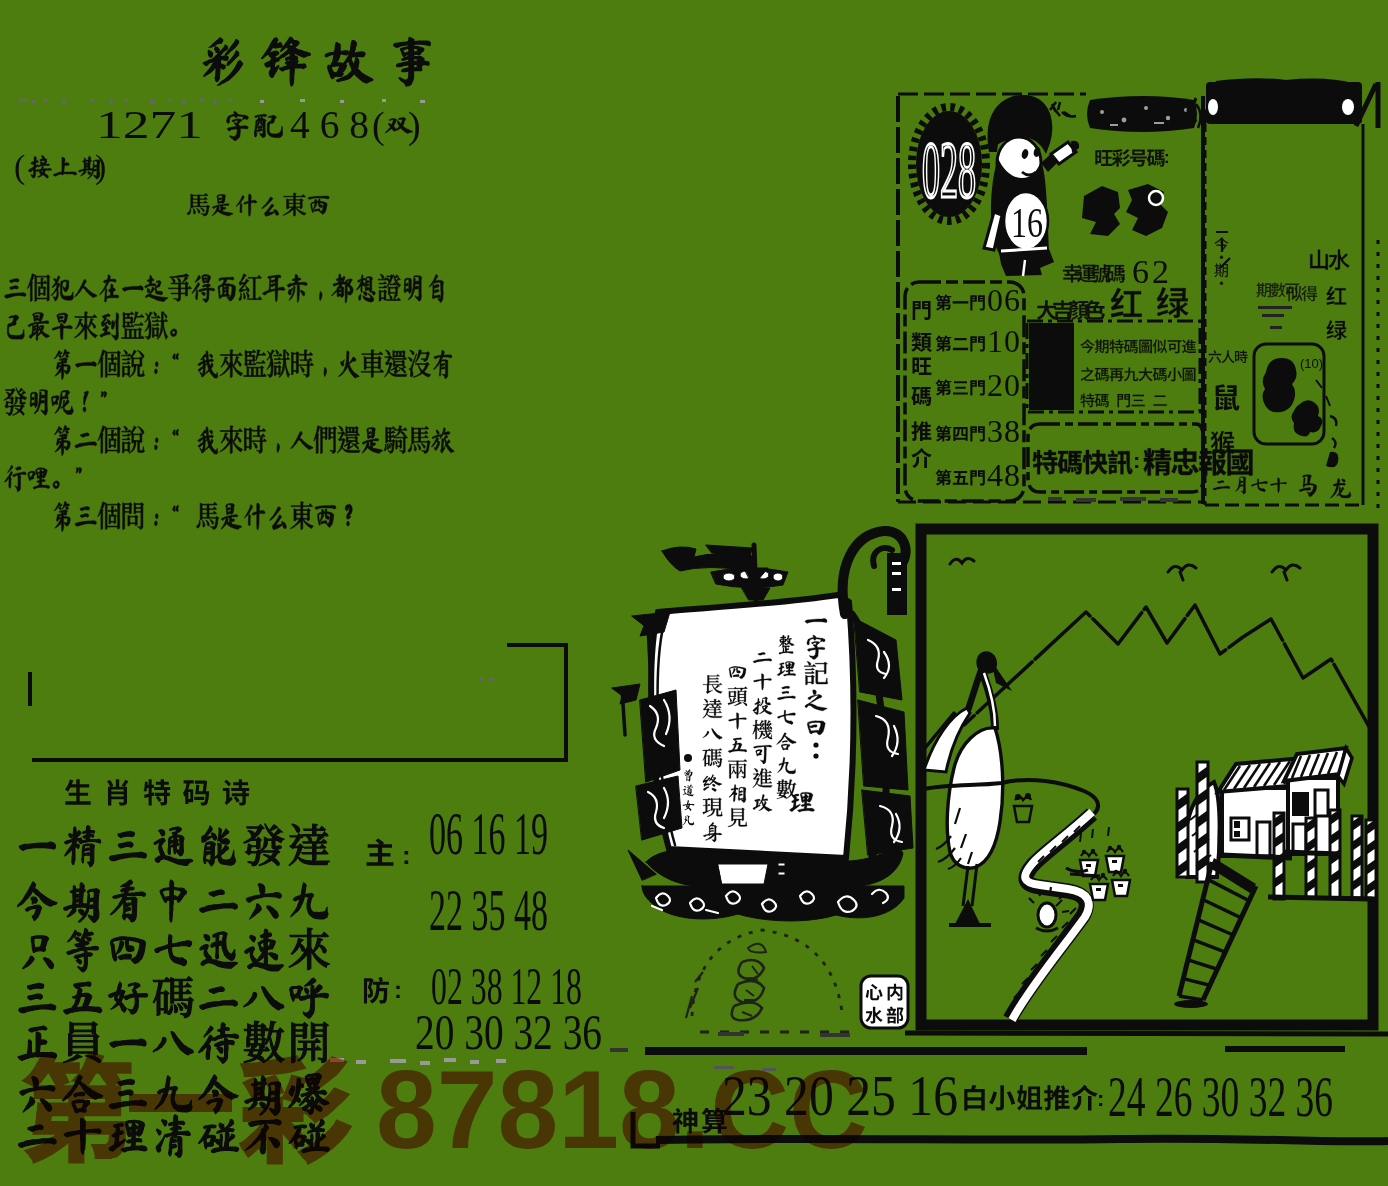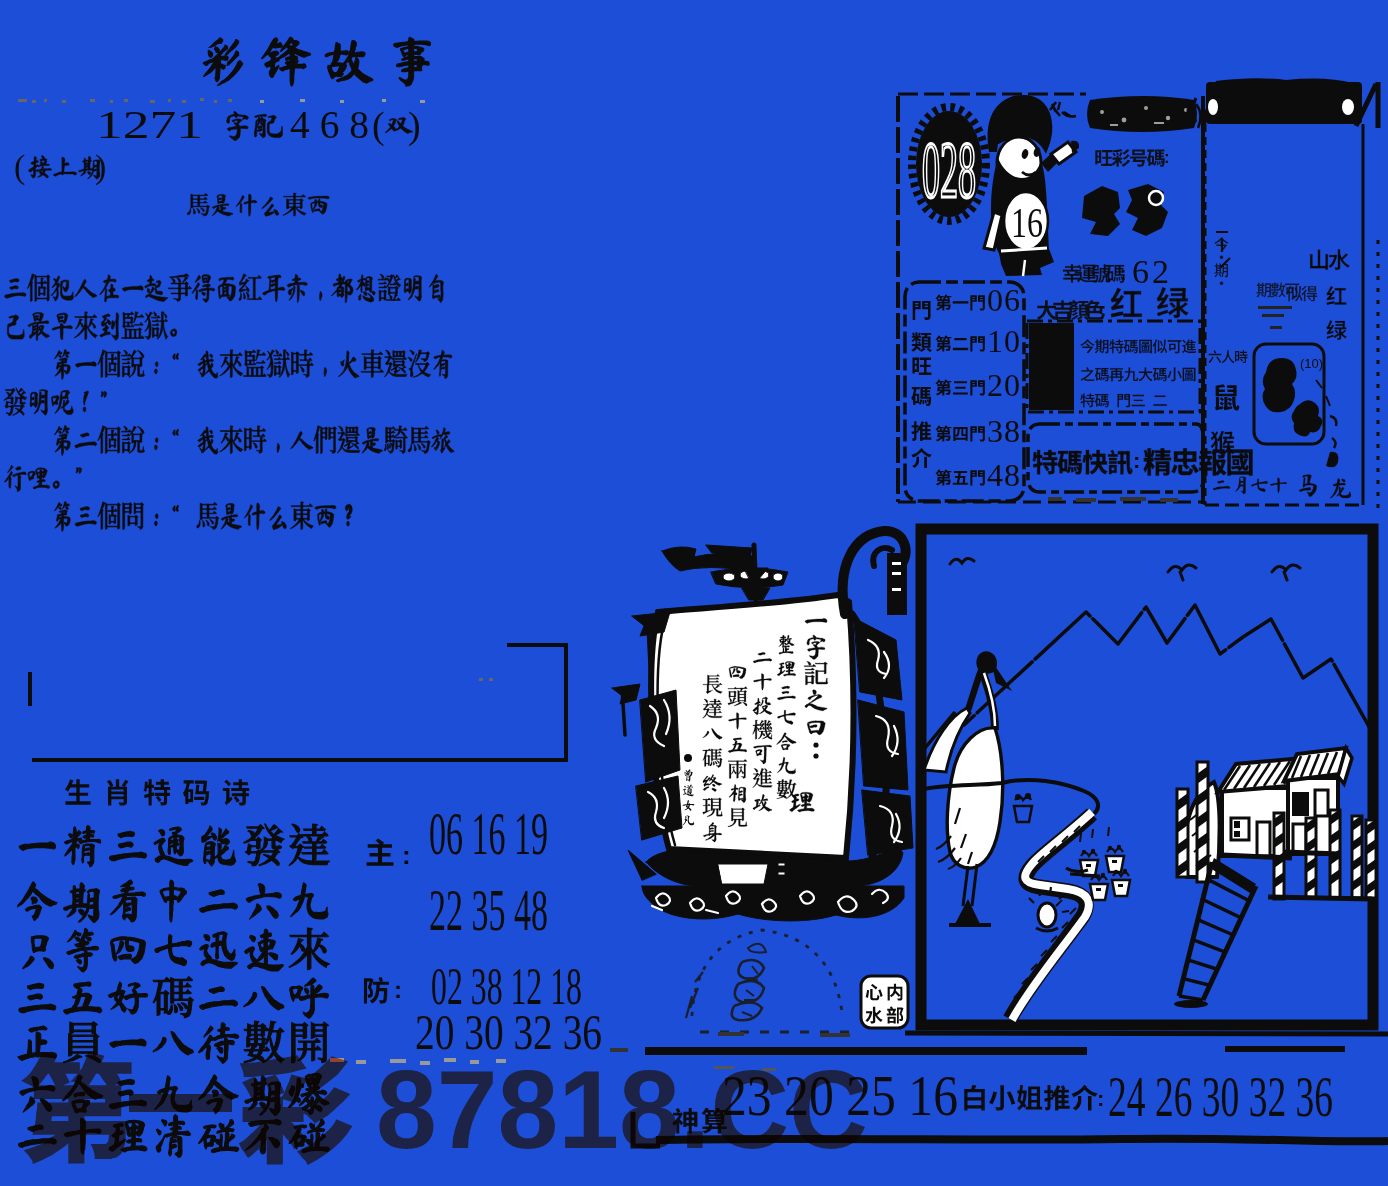--- a/index.html
+++ b/index.html
@@ -1,16 +1,16 @@
 <!DOCTYPE html>
 <html><head>
 <meta charset="utf-8">
 <style>
 html,body{margin:0;padding:0;background:#fff}
-#p{position:relative;width:1388px;height:1186px;overflow:hidden;background:#1d4ed8;font-family:"Liberation Sans",sans-serif}
+#p{position:relative;width:1388px;height:1186px;overflow:hidden;background:#4d7c0f;font-family:"Liberation Sans",sans-serif}
 </style>
 </head>
 <body>
 <div id="p">
 <svg width="1388" height="1186" viewBox="0 0 1388 1186">
 <defs>
         <path id="ga" d="M82 37Q82 37 83 37Q84 36 86 34Q88 31 88 31Q88 30 86 28Q85 26 84 25Q83 23 80 19Q71 8 62 1Q61 0 57 -2Q53 -5 52 -5Q52 -5 49 -6Q43 -11 41 -10Q40 -10 40 -10Q40 -10 44 -6Q48 -2 52 0Q55 2 62 9Q69 16 71 20L74 25Q76 28 78 33Q80 36 80 36Q81 37 82 37ZM78 54Q80 54 80 53Q80 53 80 51Q80 50 80 49Q80 48 80 47Q78 46 74 42L67 35Q64 32 62 30Q60 29 59 28Q59 28 58 28Q58 28 58 30Q58 32 59 32Q59 33 59 34Q59 34 64 38Q67 42 71 47Q74 52 75 55Q75 56 76 56Q76 56 78 54ZM23 57Q23 57 26 55Q28 54 29 53Q30 51 30 50Q30 48 29 46Q29 45 28 44Q27 44 26 44Q25 44 24 45Q23 46 22 50Q21 54 22 56Q22 57 23 57ZM36 64Q40 63 42 60Q44 58 42 55Q42 53 41 53Q40 53 39 53Q38 53 37 53Q37 54 36 56Q35 58 34 59Q34 59 34 60Q34 62 35 62Q35 63 35 64Q36 64 36 64ZM57 66Q58 65 58 64Q59 64 59 62Q59 61 58 59Q57 58 56 58Q56 58 50 54Q49 52 47 50L44 48L45 47Q46 45 46 45Q46 45 47 45Q49 46 54 46Q58 46 59 45Q59 45 60 43Q60 41 59 40Q59 39 58 38Q56 38 54 38Q53 39 50 39Q47 39 46 39Q45 38 45 34Q45 32 45 31Q45 31 46 31Q48 30 51 29Q53 28 54 28Q54 27 54 25Q54 23 53 22Q52 21 51 21Q49 21 48 22Q47 23 46 24Q44 25 44 25Q44 25 44 18Q43 5 43 3Q42 0 40 -2Q40 -3 39 -3Q39 -3 38 -3Q37 -3 36 -1Q36 0 36 0Q36 1 35 3Q34 5 35 5Q36 6 36 9Q37 25 37 25Q36 26 36 25Q33 22 31 19Q29 17 28 17Q28 17 28 16Q26 15 24 13Q21 12 20 11Q19 10 17 9Q16 8 14 7Q13 7 13 7Q13 7 14 9L17 13Q20 16 22 19Q26 23 28 27Q29 29 32 33Q33 35 33 36Q33 36 31 35Q29 34 27 34Q25 33 23 32Q22 31 22 31Q21 31 20 29Q18 27 17 28Q16 28 13 31Q12 32 12 33Q13 34 19 36L25 39Q27 40 29 40Q31 41 35 45L44 54Q52 62 54 66Q54 67 54 67Q55 67 57 66ZM78 76Q79 75 80 75Q80 74 80 73Q80 70 77 67Q73 62 68 58Q64 55 63 54Q62 53 59 50Q56 48 55 47Q54 47 54 48Q54 49 55 50Q58 54 63 60Q65 63 66 65Q68 66 68 67Q68 67 70 70Q72 72 72 72Q72 73 73 74Q74 75 74 76Q74 76 74 77Q75 79 78 76ZM48 79Q51 76 48 73Q47 72 47 71Q46 71 45 71Q43 71 41 70Q39 70 35 67Q32 65 31 65Q31 65 29 64Q28 63 26 63L24 63L28 66Q31 70 35 73Q40 77 40 77Q40 77 42 79Q44 81 44 81Q44 81 45 81Q46 80 46 80Q46 80 46 80Q47 80 48 79Z"></path>
         <path id="gb" d="M61 81Q62 80 63 79Q63 79 64 78Q64 77 63 76Q62 75 64 76Q64 76 65 76Q66 76 68 76Q71 76 72 75Q75 74 75 72Q76 71 74 69Q73 68 72 67Q70 65 70 65Q69 65 68 63Q67 61 67 61Q67 61 68 61Q70 60 72 59Q74 58 78 57Q82 56 84 55Q86 54 87 54Q91 53 93 52Q95 52 95 52Q96 52 96 51Q97 50 97 49Q97 47 93 47Q90 46 88 45Q85 43 84 44Q84 44 78 46Q75 47 70 50Q65 53 63 54Q61 55 61 55Q60 55 59 54Q58 53 58 53Q58 52 60 53Q62 53 64 52Q66 50 66 48V46H68Q70 46 71 45Q73 43 72 42Q72 41 72 40Q72 40 71 40Q70 40 68 40Q66 40 66 40Q65 40 66 39Q66 38 66 38Q68 38 70 38Q72 38 72 38Q73 37 73 36Q73 35 73 35Q72 34 72 33Q71 32 70 32Q70 32 69 32Q66 33 66 30V29L74 30Q82 30 82 30Q83 31 84 31Q86 30 87 30Q88 29 88 28Q89 26 88 25Q88 24 88 24Q87 24 87 24Q86 24 85 23Q84 22 84 22Q83 22 81 23Q78 23 67 23Q66 22 66 22Q66 22 66 20Q66 17 65 9Q65 -1 64 -6Q63 -10 62 -11Q62 -12 60 -11Q60 -11 59 -9Q59 -7 59 -7Q58 -6 58 0Q58 5 58 14L58 22H57Q56 22 56 22Q56 22 53 21Q49 21 45 18Q43 17 42 18Q41 18 40 19Q39 20 39 20Q39 20 38 21Q38 22 38 23Q38 23 39 23Q40 23 40 23Q41 24 48 26Q55 28 57 28Q58 28 58 29Q58 29 58 30Q58 31 58 31Q58 31 55 30L53 29L52 30Q50 31 49 32Q49 32 49 33Q50 34 51 35Q52 35 55 36L58 37L58 38Q58 40 58 40Q58 40 57 40Q56 40 56 40Q55 40 54 39Q53 38 52 38Q52 38 50 38Q49 39 49 40Q49 40 50 42Q50 43 51 43Q52 43 55 44L58 45V48Q58 52 57 52Q57 52 57 52Q56 51 52 49L47 45Q45 44 44 44Q43 43 40 42Q37 40 36 40Q36 40 35 40Q35 40 35 40Q35 40 36 39Q38 39 36 37Q36 37 34 36Q34 36 31 35Q30 34 29 34Q29 34 29 33Q28 32 28 30Q28 27 28 25Q28 23 28 23Q28 23 31 24Q35 28 36 28Q37 26 35 24Q34 22 34 22Q34 22 34 22Q33 21 33 21Q33 20 32 18Q31 16 30 15Q29 14 29 13Q28 12 28 11Q26 9 26 7Q25 6 24 5Q23 5 22 5Q21 5 20 7Q19 8 19 9Q19 10 18 11Q18 12 18 14Q18 16 18 16Q19 17 19 18Q19 18 20 19Q21 19 21 20Q21 21 21 24Q21 28 20 28Q20 28 19 27Q18 26 18 26Q18 26 16 26Q15 24 13 25Q12 25 11 27Q8 30 10 30Q11 30 10 31Q9 32 10 32Q11 32 11 32Q11 32 12 33Q13 33 15 34Q17 36 18 36Q18 36 20 37Q21 37 21 38Q22 38 22 40Q22 42 22 43Q22 44 21 44Q20 44 19 45Q18 46 18 47Q18 47 17 48Q16 49 16 49Q16 52 10 46Q9 45 8 44Q5 41 4 41Q3 41 3 42Q3 42 4 43Q6 46 9 50Q12 53 14 57Q14 58 15 59Q16 60 18 64Q20 68 21 70Q23 73 24 75Q26 78 27 79Q28 80 28 80Q29 81 30 81Q32 81 33 80Q34 79 34 78Q34 78 34 76Q34 74 33 74Q32 73 32 73Q32 73 31 71Q29 69 30 69Q30 69 30 69L35 70L39 72L41 70Q42 69 42 68Q42 67 42 67Q44 66 42 64Q42 64 41 63Q40 63 38 63Q33 63 32 62Q31 61 28 62Q28 62 27 63L26 63L23 61Q21 58 20 56Q19 55 19 55Q19 55 18 54Q17 52 17 52Q18 52 19 52Q20 52 20 52Q21 53 24 54Q27 55 28 55Q29 55 30 55Q31 56 33 55Q35 54 36 53Q36 52 36 52Q36 51 36 51Q36 50 34 49Q33 48 31 47L29 47L29 45Q29 43 29 43Q30 42 31 42Q33 42 33 42Q33 42 34 42Q35 42 35 42Q35 43 36 43Q37 43 39 46Q41 48 46 51Q55 59 55 60Q55 60 53 62L51 64L48 61L44 58Q43 57 42 56Q41 55 40 55Q39 55 41 58Q41 58 41 59Q43 61 43 61Q43 62 44 62Q44 62 44 63Q44 63 45 64Q46 65 50 71Q55 78 56 80Q57 82 58 82Q58 82 60 82Q61 82 61 81ZM62 75Q62 75 60 73Q58 71 58 70Q58 70 56 69Q55 68 55 67Q55 67 58 66Q60 64 60 65Q61 65 63 67Q65 70 64 70Q64 70 63 70Q63 70 62 71Q60 72 62 74Q62 75 62 75Z"></path>
         <path id="gc" d="M59 76Q62 75 63 73Q64 72 64 71Q64 70 64 69Q64 67 64 67Q63 67 63 66Q64 65 63 64Q62 63 62 60Q62 58 61 57Q61 56 60 54Q60 53 60 52Q61 52 62 52L66 53Q68 53 73 54Q78 54 79 53Q80 53 80 52Q81 51 81 50Q81 49 80 48Q80 48 79 46Q78 45 77 45Q76 45 72 45Q68 46 65 46Q61 45 59 45Q57 45 56 45Q56 44 54 41Q54 40 54 39Q55 38 55 37Q55 36 56 36Q56 35 56 35Q56 35 58 32Q60 30 60 30Q60 30 61 31Q61 33 61 34Q62 38 63 41Q64 44 64 44Q64 44 66 42Q68 41 68 39Q69 37 69 35Q69 32 68 29Q68 25 67 24Q65 22 68 20Q74 13 83 8Q86 7 87 6Q88 5 89 5Q89 5 90 5Q91 4 92 3Q94 3 95 2Q96 1 96 0Q96 -1 92 -2Q91 -3 87 -4Q85 -5 84 -6Q83 -6 82 -5Q79 -5 72 1Q65 7 62 10Q61 12 61 12Q60 12 57 9Q55 7 52 4Q48 2 46 1Q43 0 38 -1Q33 -2 30 -3Q28 -3 28 -3Q27 -3 27 -2Q26 -1 26 -1Q26 0 29 1Q39 5 43 7Q48 9 50 12Q53 14 55 17L56 19L55 22Q54 24 54 25Q54 25 52 29Q50 34 50 35Q50 37 50 36Q49 36 45 33L43 31L44 30Q45 29 45 28Q46 28 45 27Q45 26 44 25Q44 24 44 24Q44 23 43 22Q42 22 42 20Q40 17 38 16Q37 16 37 16Q37 16 37 15Q36 15 37 15Q37 15 37 15Q37 14 38 13Q39 12 39 12Q39 11 37 9L35 7H29Q25 8 24 7Q23 7 23 7Q22 6 21 5Q20 4 20 4Q19 1 16 4Q15 6 14 9Q13 12 12 14Q11 16 10 19Q10 21 9 24Q9 26 10 27Q10 28 10 28Q11 28 11 28Q12 27 14 28Q16 30 16 31Q17 33 18 34Q20 37 20 42Q21 45 21 47Q21 49 21 49Q20 49 18 49Q14 48 8 45Q7 45 7 45Q6 45 5 45Q4 46 4 47Q4 49 8 51Q13 52 20 53Q22 53 22 54Q22 55 23 58Q24 68 25 70L25 72Q26 73 30 70Q33 69 33 68Q33 66 33 60V55H34Q35 55 37 55Q38 56 43 56Q46 56 47 56Q48 56 48 55Q49 54 49 53Q49 52 48 51Q47 49 46 49Q45 48 44 48Q42 49 41 49Q40 49 37 50Q35 50 34 50Q34 50 33 49Q32 48 32 46Q32 44 30 40Q29 37 28 37Q28 37 26 35Q25 33 25 33Q25 33 26 33Q26 33 27 33Q28 33 29 33Q34 33 38 32Q39 31 39 31Q40 32 41 34Q44 37 45 40Q47 42 48 44Q50 47 50 51Q51 52 51 54Q52 56 53 59L54 66Q54 70 55 72Q55 74 56 75Q57 76 57 76Q58 76 59 76ZM27 27Q20 27 18 26Q16 25 16 24Q16 24 17 21Q18 17 19 17Q20 16 20 15Q20 15 20 14Q20 14 21 14Q21 14 23 14L26 15Q27 15 28 16Q28 17 30 20Q30 21 30 21Q30 22 31 23Q32 24 32 25Q33 27 32 27Q32 27 27 27Z"></path>
         <path id="gd" d="M46 82Q47 82 49 80Q52 79 53 78Q54 77 54 77Q54 76 53 76Q53 75 53 74Q53 74 65 75Q77 75 79 75Q82 75 83 74Q85 72 85 72Q86 71 85 69Q85 67 85 67Q85 67 84 66Q82 66 81 67Q80 67 77 68Q75 69 68 69Q64 69 59 69Q54 69 54 68Q54 68 53 67L53 65L57 65Q63 64 66 63Q68 63 69 62Q70 62 72 61Q73 60 73 59Q73 58 72 57Q71 55 71 55Q70 55 68 53Q66 51 66 50Q66 50 65 49Q65 48 64 48Q63 48 61 49Q59 50 57 49Q54 49 54 49Q53 48 53 47Q53 45 54 45Q54 45 57 45Q60 45 61 45Q61 44 62 45Q63 45 67 45Q68 45 69 44Q70 43 70 43Q71 43 72 42Q73 42 73 41Q73 41 73 39L73 36L77 36Q81 35 82 35Q83 34 83 31Q83 29 82 29Q82 29 82 29Q80 28 78 29Q76 30 73 30Q72 30 71 30Q71 29 70 28Q70 27 68 26Q67 26 67 25Q67 24 68 24Q68 23 69 20Q69 19 69 19Q69 18 68 18Q67 17 67 18Q66 18 60 18Q54 18 54 18Q53 17 53 12Q53 6 53 4Q52 3 52 0Q50 -5 49 -6Q49 -7 49 -7Q49 -8 47 -9Q46 -10 45 -11Q44 -11 41 -11L39 -12L38 -10Q37 -8 36 -7Q36 -6 33 -4Q31 -3 28 0Q25 4 25 4Q25 5 27 4Q28 4 28 4Q33 1 35 0Q38 0 40 0Q44 2 44 12L44 17L42 17Q40 17 37 16Q34 16 34 16Q33 16 32 16Q30 17 30 17Q30 18 30 18Q30 21 42 23L44 23L44 26L44 29H42Q40 29 35 28Q30 26 28 26Q24 25 21 26Q20 27 20 28Q20 29 21 29Q21 30 23 31Q24 31 32 33Q40 35 42 35Q43 35 43 35Q44 36 44 38Q44 40 43 40Q43 40 40 40Q37 39 35 38Q33 38 32 38Q30 38 30 39Q30 40 31 40Q31 41 33 41Q35 42 39 44L44 45V46Q44 48 43 48Q43 48 42 48Q41 48 39 48Q37 47 37 47Q36 47 36 46Q36 44 36 44Q35 44 34 45Q33 46 33 47Q33 47 32 48Q32 48 32 49Q32 50 31 50Q31 51 30 54Q27 60 28 60Q29 60 31 61Q33 62 37 63Q43 64 43 65Q44 65 44 67L43 68L37 67Q28 66 25 64Q22 63 20 63Q19 63 16 65Q14 66 15 68Q15 69 17 70Q20 71 38 73Q42 74 43 74Q43 74 43 75Q44 76 44 79Q44 81 44 81Q45 82 46 82ZM43 61Q42 61 39 60Q36 59 34 58Q32 58 32 57Q32 56 34 54Q35 52 35 52Q36 52 38 52Q40 53 42 53L44 53V57Q44 60 43 61ZM55 61H53V57V54H56Q60 54 60 55Q60 55 61 57Q61 58 61 59Q61 60 61 60Q61 60 59 60Q57 61 55 61ZM53 41Q53 40 53 38V36L56 36Q60 36 61 37Q61 37 61 38Q61 40 61 40Q60 41 57 41Q54 41 53 41ZM60 30 58 30Q54 30 54 29Q53 29 53 26L54 24H57Q60 24 60 24Q61 24 60 26Q59 27 60 29Z"></path>

